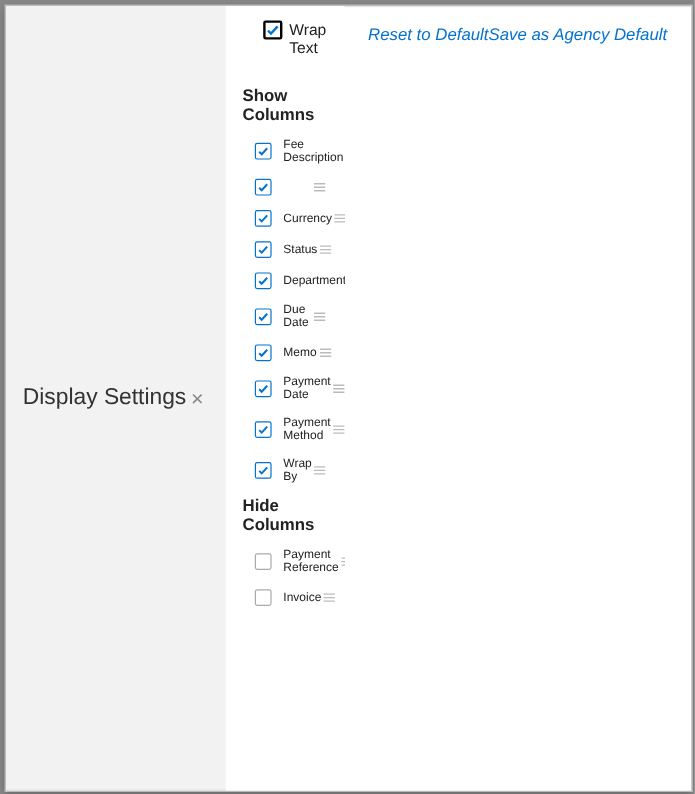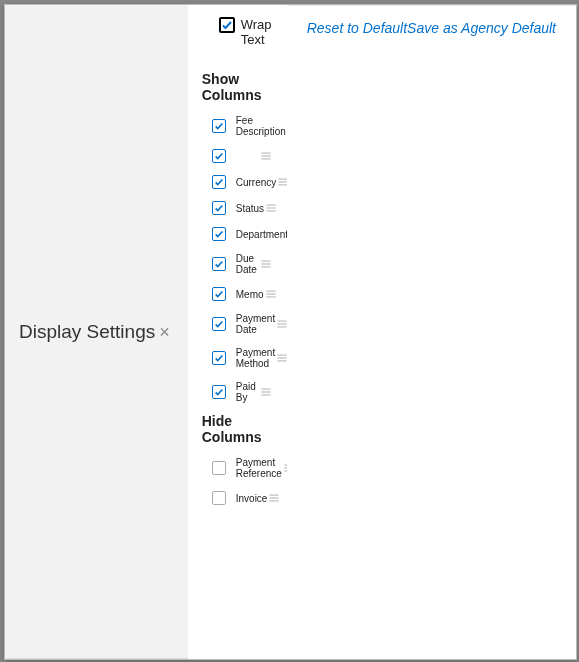--- a/index.html
+++ b/index.html
@@ -304,21 +304,21 @@
               <line x1="4" y1="17" x2="20" y2="17"></line>
             </svg>
           </span>
         </div>
         <div class="col-row">
           <div class="cb checked">
             <svg width="10" height="10" viewBox="0 0 24 24" fill="none" stroke="#0572ce" stroke-width="4">
               <polyline points="4,13 9,18 20,6"></polyline>
             </svg>
           </div>
-          <span class="lbl">Paid By</span>
+          <span class="lbl">Wrap By</span>
           <span class="drag">
             <svg width="14" height="14" viewBox="0 0 24 24" fill="none" stroke="#bbb" stroke-width="2">
               <line x1="4" y1="7" x2="20" y2="7"></line>
               <line x1="4" y1="12" x2="20" y2="12"></line>
               <line x1="4" y1="17" x2="20" y2="17"></line>
             </svg>
           </span>
         </div>
       </div>
 

